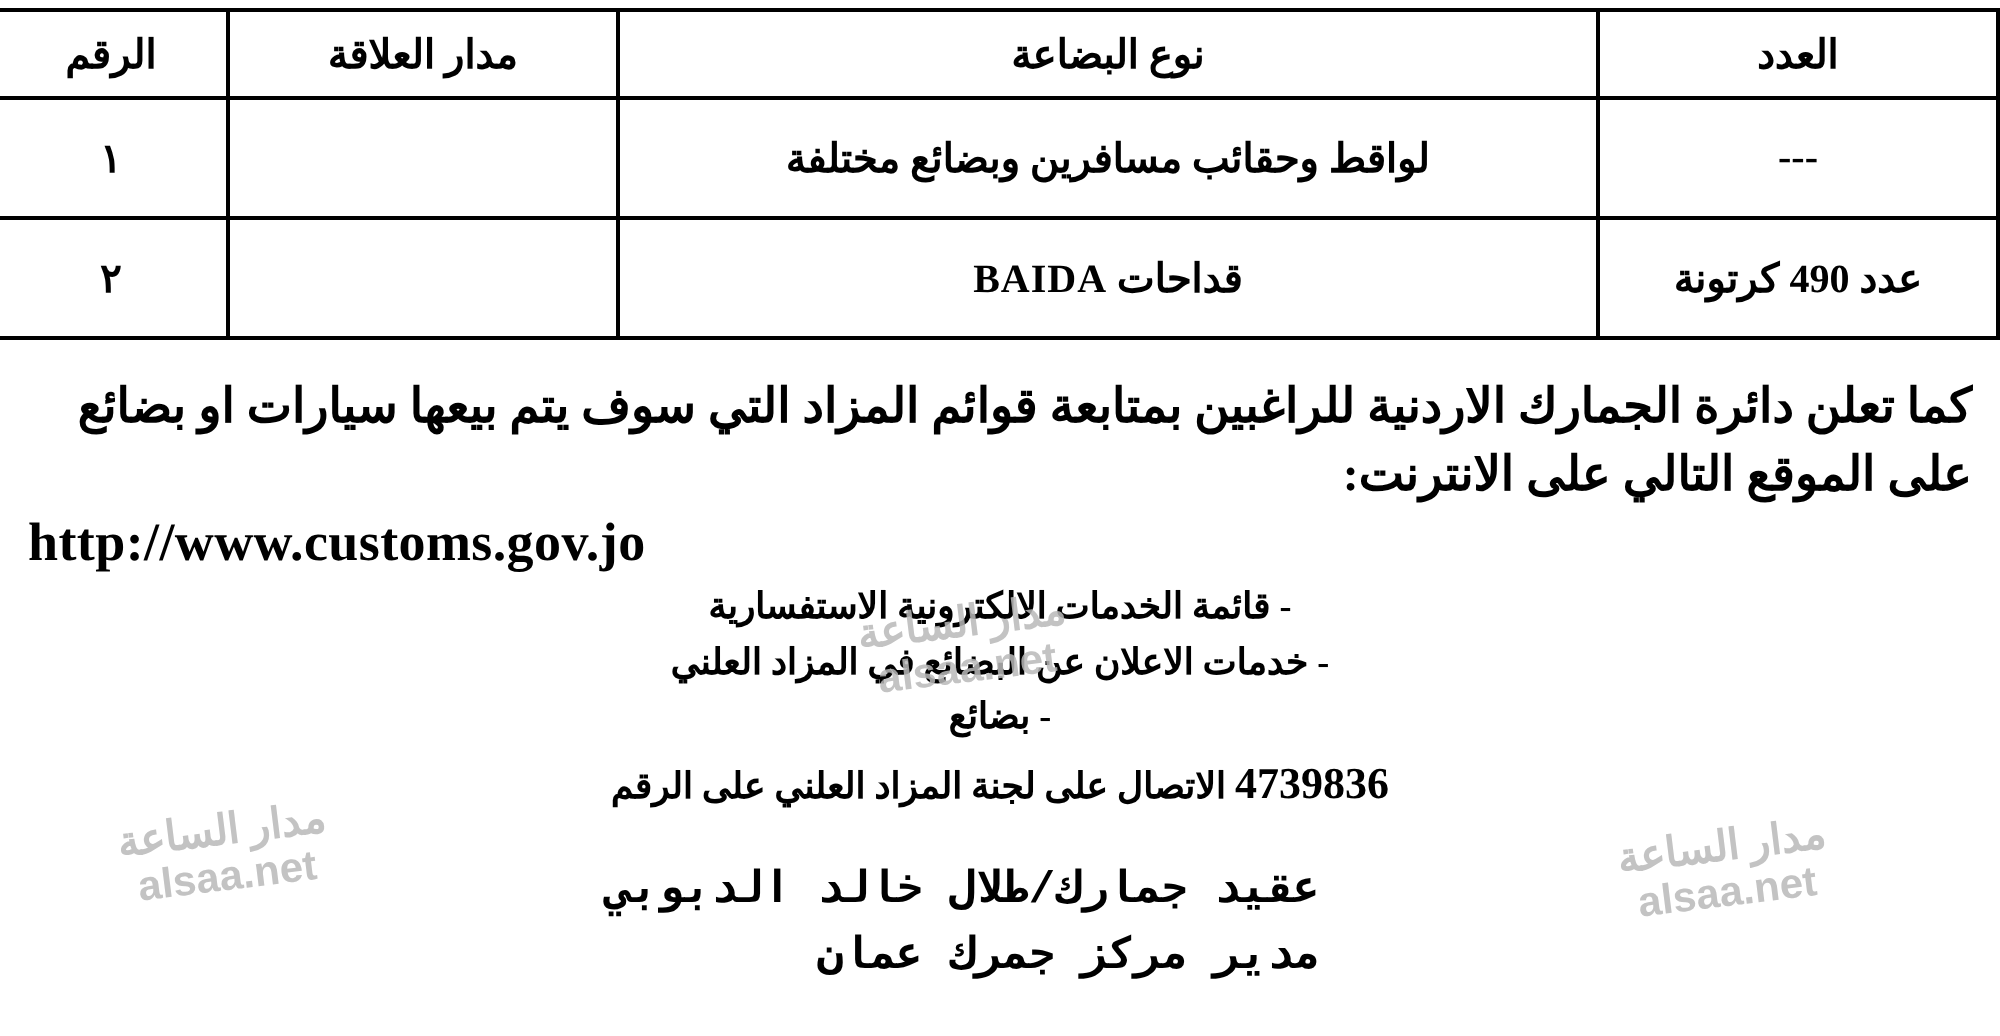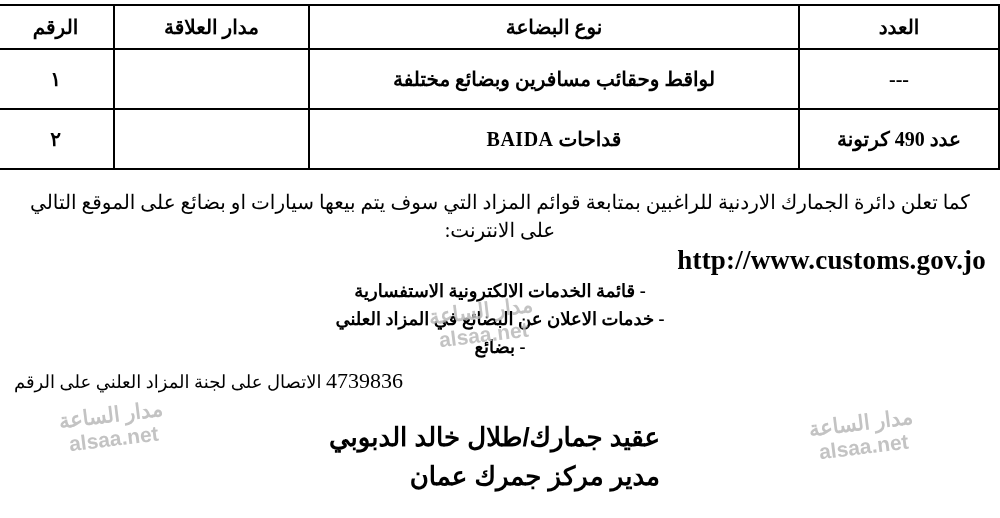--- a/index.html
+++ b/index.html
@@ -59,28 +59,27 @@
 
   
   .body-block {
     margin: 18px 14px 0 14px;
     font-size: 19px;
     font-weight: bold;
     line-height: 1.35;
     text-align: right;
   }
   .intro {
-    font-size: 20px;
-    font-weight: normal;
+    font-size: 24px;
+    font-weight: bold;
     line-height: 1.4;
     margin: 0;
-    text-align: center;
   }
   .url-line {
-    text-align: right;
+    text-align: left;
     margin: -2px 0 0 0;
   }
   .url {
     font-family: "Liberation Serif", "DejaVu Serif", serif;
     font-size: 27px;
     direction: ltr;
     unicode-bidi: embed;
     letter-spacing: 0.2px;
   }
 
@@ -92,42 +91,42 @@
   }
   .steps li {
     font-size: 18px;
     font-weight: bold;
     line-height: 1.55;
     margin: 0;
     padding: 0;
   }
 
   .phone-line {
-    text-align: left;
+    text-align: center;
     font-size: 18px;
-    font-weight: normal;
+    font-weight: bold;
     margin-top: 4px;
   }
   .phone-num {
     font-family: "Liberation Serif", "DejaVu Serif", serif;
     font-size: 22px;
     direction: ltr;
     unicode-bidi: embed;
   }
 
   
   .signature {
     margin: 22px 340px 0 0;
     text-align: right;
   }
   .signature div {
-    font-size: 26px;
+    font-size: 22px;
     font-weight: bold;
     line-height: 1.5;
-    font-family: Liberation Sans, sans-serif;
+    font-family: Liberation Mono, monospace;
   }
 
   
   .wm {
     position: absolute;
     color: #b9b9b9;
     font-weight: bold;
     text-align: center;
     pointer-events: none;
     user-select: none;

